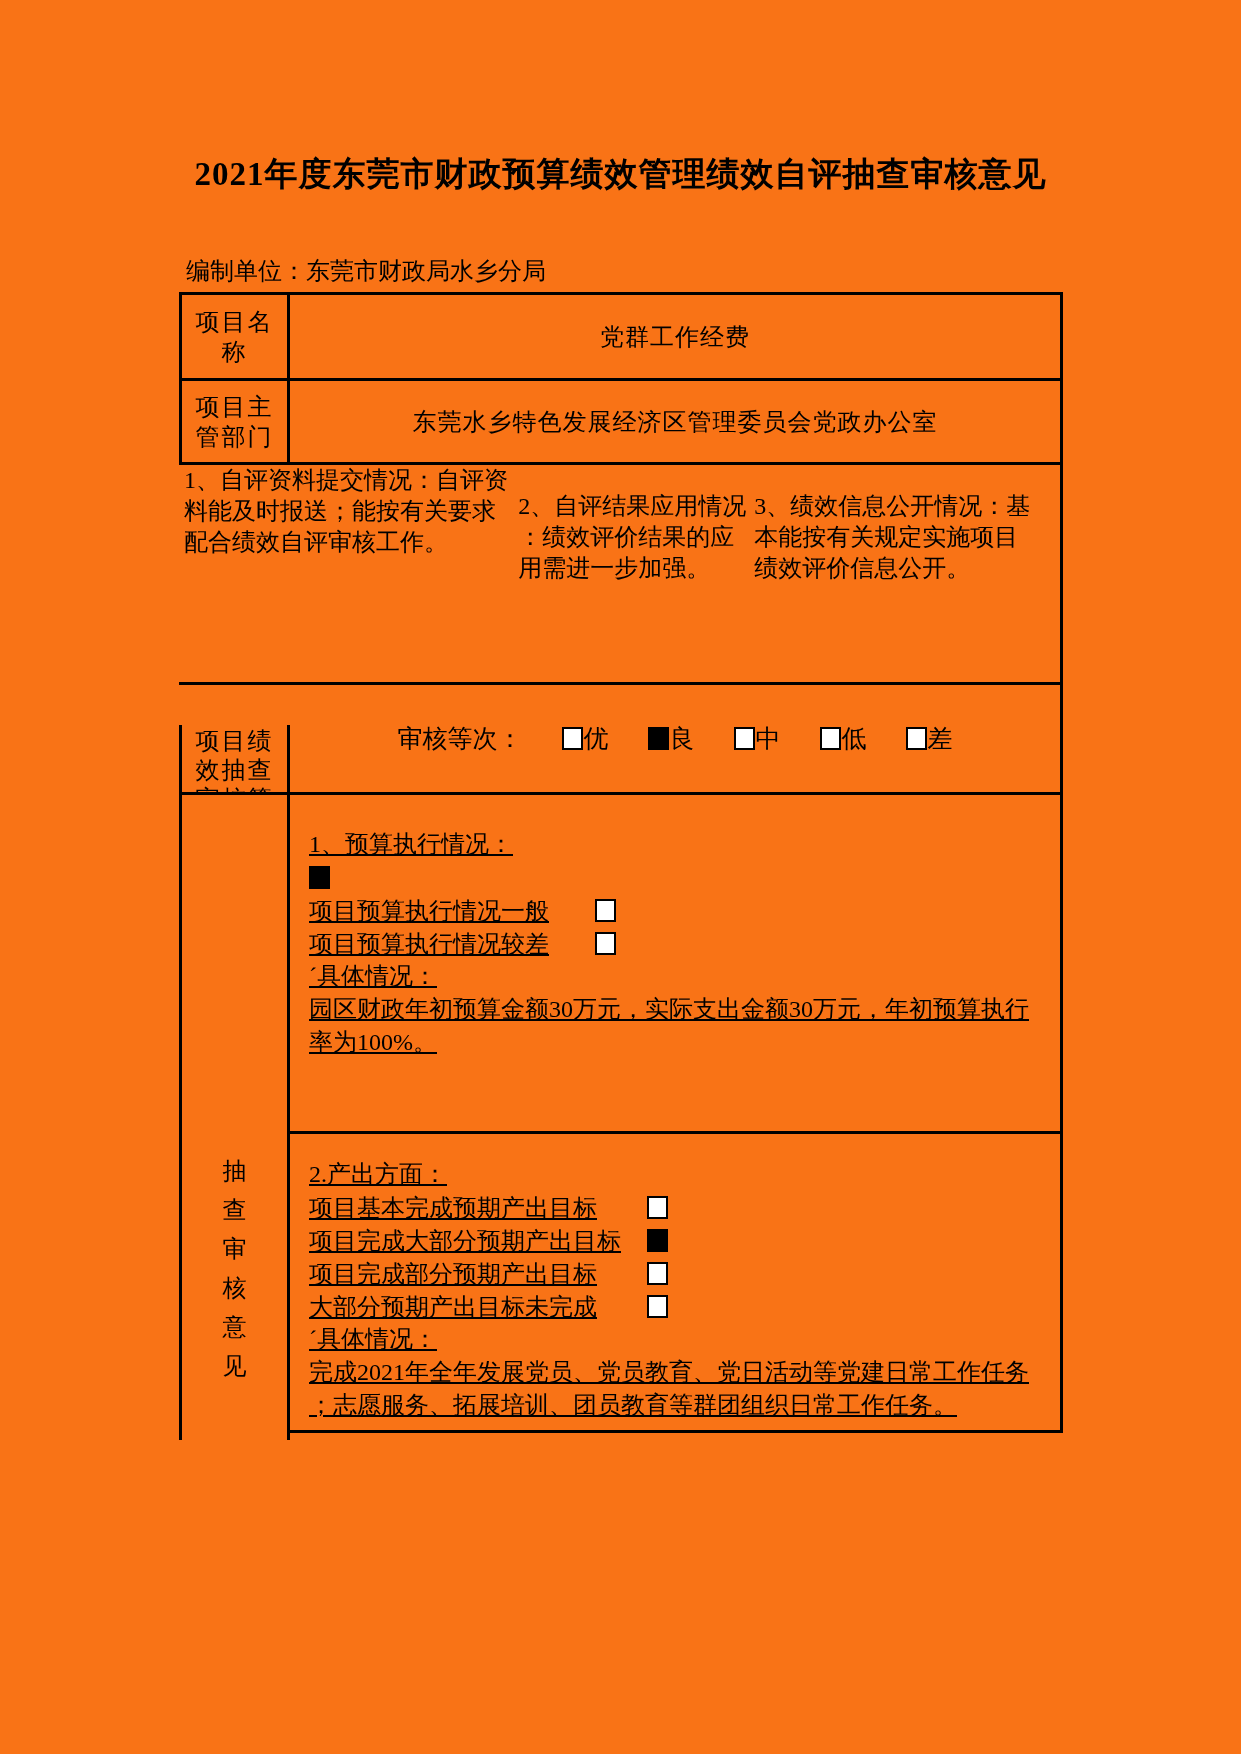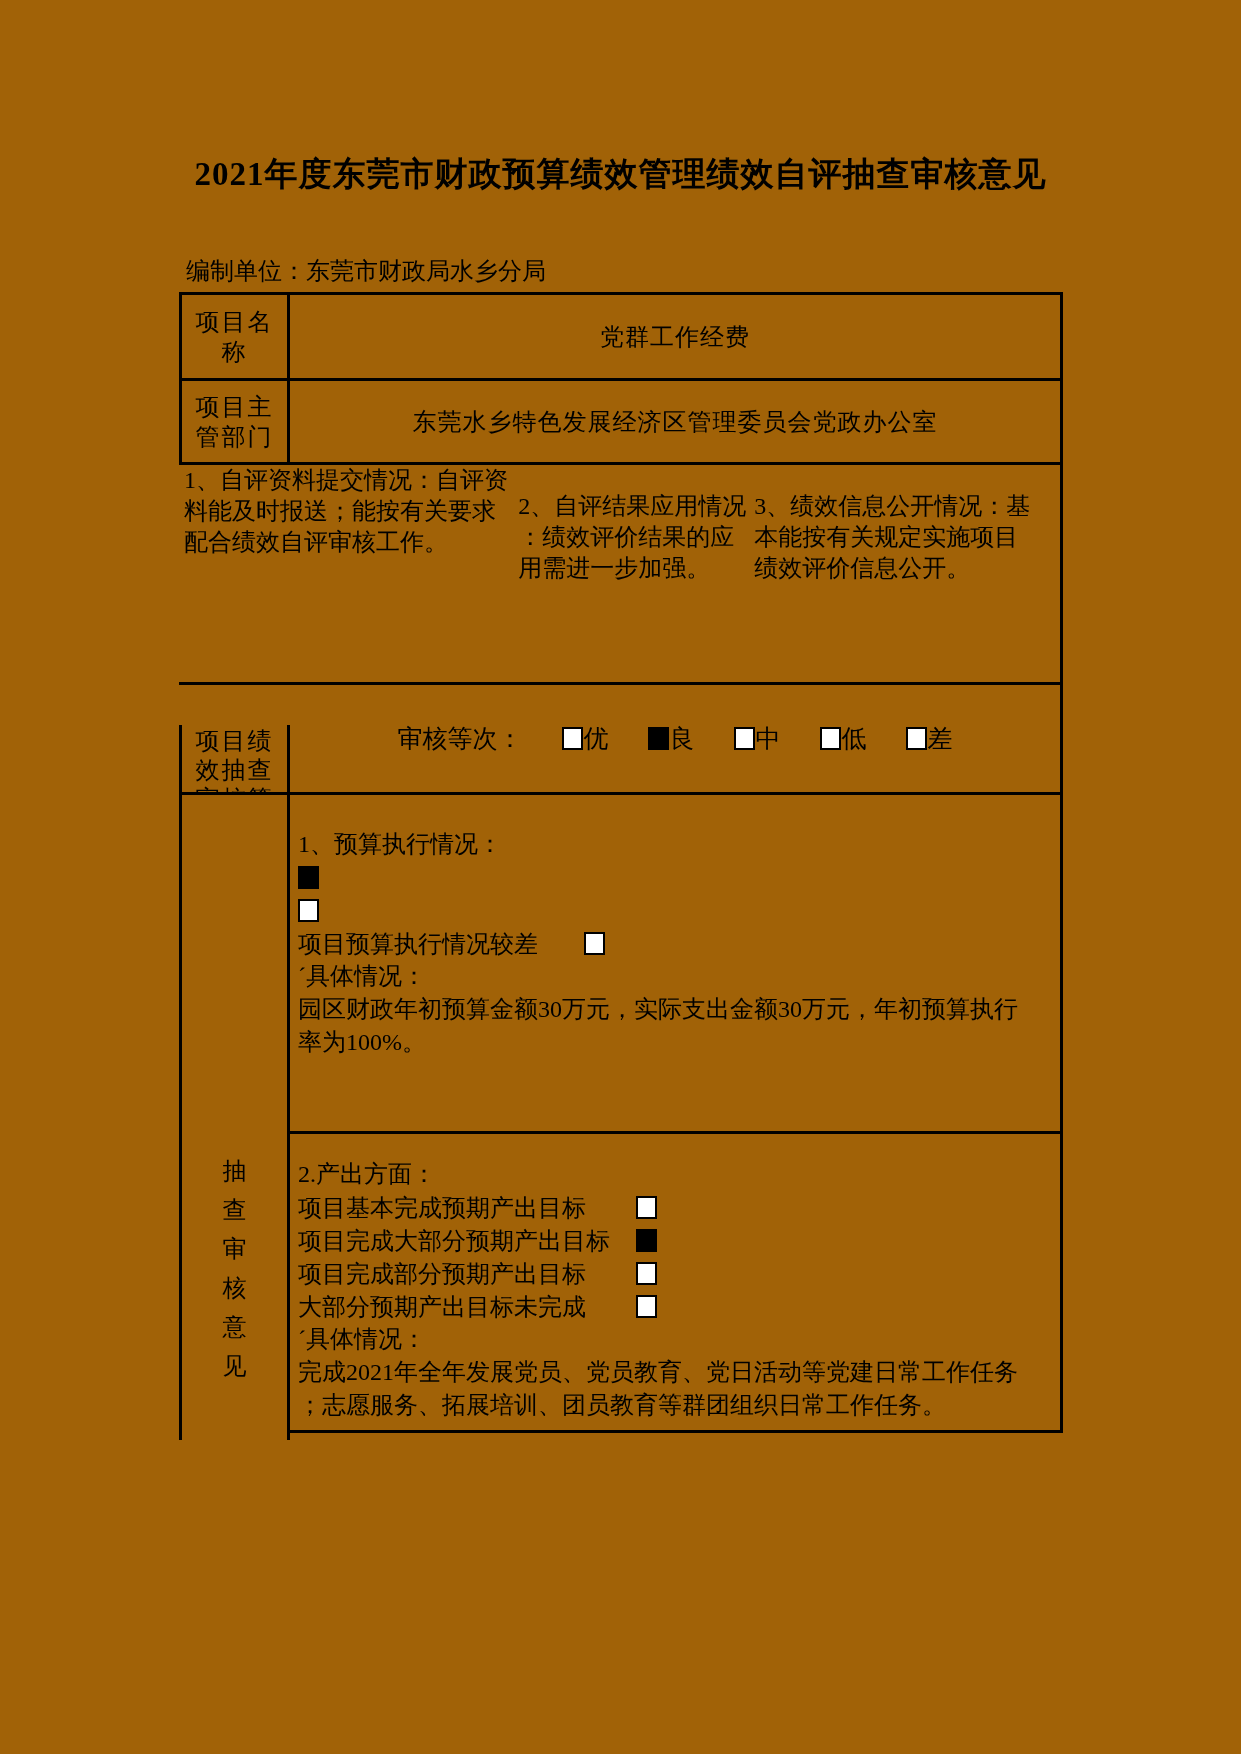--- a/index.html
+++ b/index.html
@@ -1,17 +1,17 @@
 <!DOCTYPE html>
 <html><head>
 <meta charset="utf-8">
 <style>
   html, body { margin:0; padding:0; background:#ffffff; }
   .page {
-    position:relative; width:1241px; height:1754px; background:#a16207;
+    position:relative; width:1241px; height:1754px; background:#f97316;
     font-family:"Liberation Serif","DejaVu Serif",serif; color:#000;
     overflow:hidden;
   }
   .doc-title {
     position:absolute; top:152px; left:0; width:100%;
     text-align:center; font-size:33px; font-weight:bold;
     letter-spacing:1px; line-height:44px;
   }
   .prepared-by {
     position:absolute; top:256px; left:186px;
@@ -48,21 +48,21 @@
   .cc-rating { display:flex; align-items:center; justify-content:center; gap:39px; font-size:25px; }
   .opt { display:inline-flex; align-items:center; gap:1px; }
 
   .cb {
     display:inline-block; width:21px; height:23px; box-sizing:border-box;
     border:2px solid #000; background:#fff; flex:0 0 21px;
   }
   .cb.checked { background:#000; }
 
   .cc-split { height:638px; border-bottom:3px solid #000; display:flex; flex-direction:column; }
-  .sec { box-sizing:border-box; padding:33px 25px 0 8px; }
+  .sec { box-sizing:border-box; padding:33px 25px 0 19px;text-decoration:underline; }
   .secA { height:339px; border-bottom:3px solid #000; }
   .secB { height:296px; padding-top:24px; }
   .sec .line { line-height:33px; }
   .cbline { display:flex; align-items:center; height:33px; }
   .secA .cbline .t { width:286px; }
   .secB .cbline .t { width:338px; }
   .detail { line-height:33px; line-break:anywhere; overflow-wrap:anywhere; }
 </style>
 </head>
 <body>
@@ -133,20 +133,21 @@
 意
 见</div>
       <div class="cc cc-split">
 
         <div class="sec secA">
           <div class="line">1、预算执行情况：</div>
           <div class="cbline">
             <span class="cb checked"></span>
           </div>
           <div class="cbline">
+            <span class="t">项目预算执行情况一般</span>
             <span class="cb"></span>
           </div>
           <div class="cbline">
             <span class="t">项目预算执行情况较差</span>
             <span class="cb"></span>
           </div>
           <div class="line">´具体情况：</div>
           <div class="detail">园区财政年初预算金额30万元，实际支出金额30万元，年初预算执行率为100%。</div>
         </div>
 

